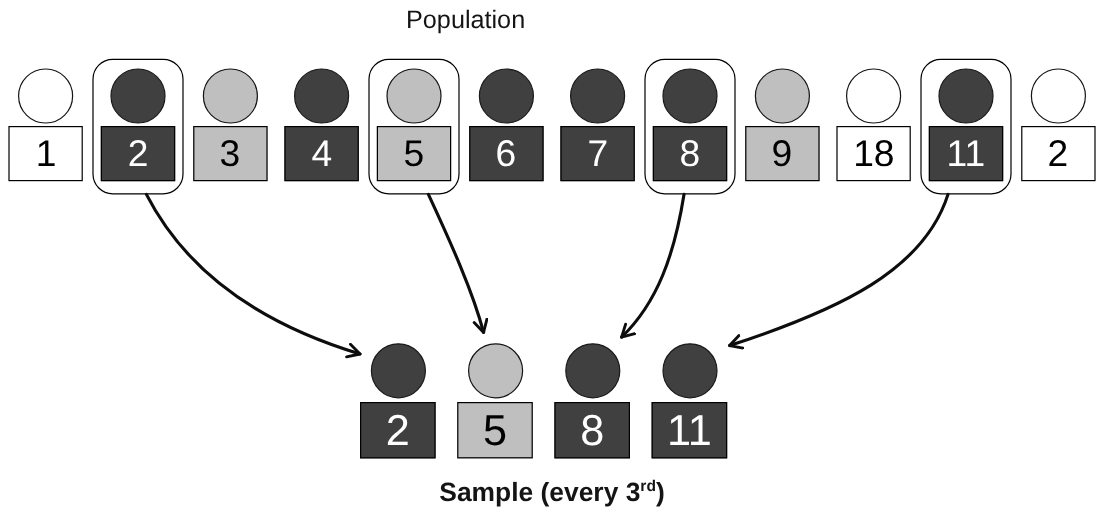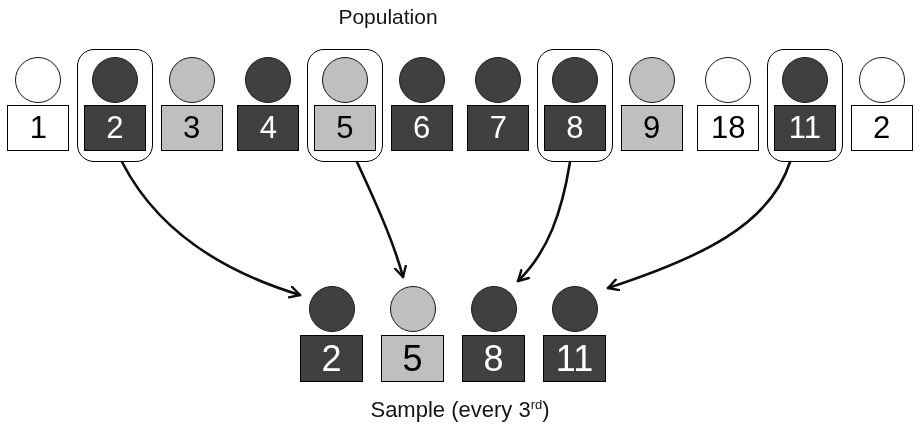--- a/index.html
+++ b/index.html
@@ -58,21 +58,21 @@
   .sample-row{
     position:absolute;left:300px;top:286px;
     display:flex;gap:18px;
   }
   .sample-row .person{width:63px;}
   .sample-row .numbox{
     margin-top:3px;width:63px;height:47px;font-size:36px;
   }
   .sample-title{
     position:absolute;top:397px;left:0;width:920px;
-    text-align:center;font-size:22px;color:#141414;
+    text-align:center;font-size:22px;color:#141414;font-weight:bold;
   }
   .sample-title sup{font-size:13px;}
 </style>
 </head>
 <body>
 
 <div class="canvas">
 
   <div class="title">Population</div>
 

